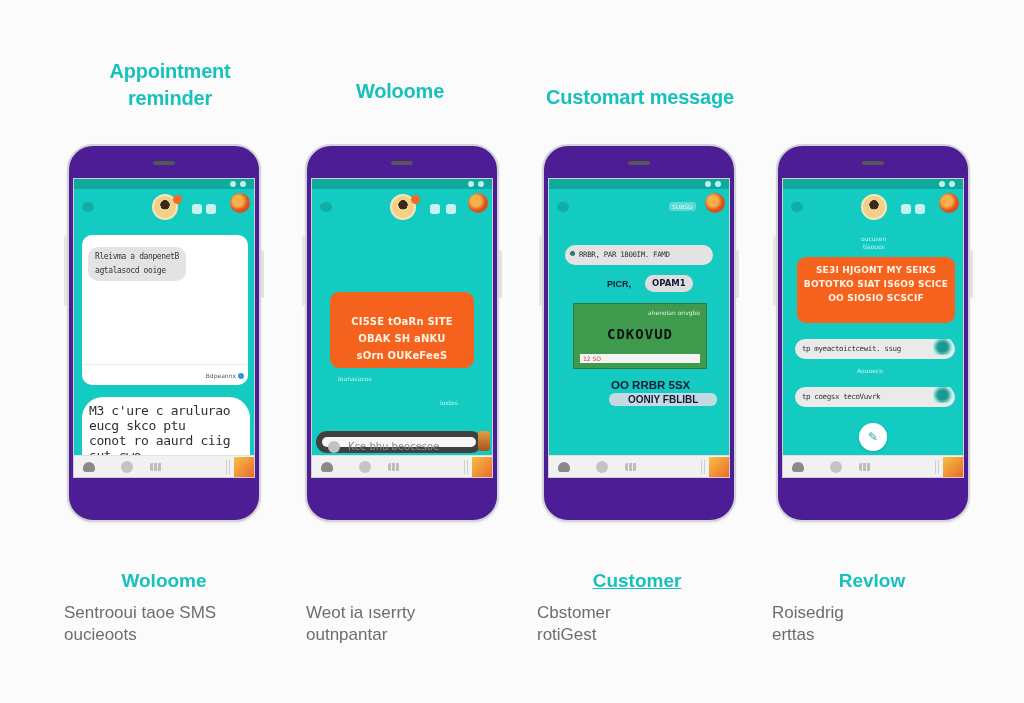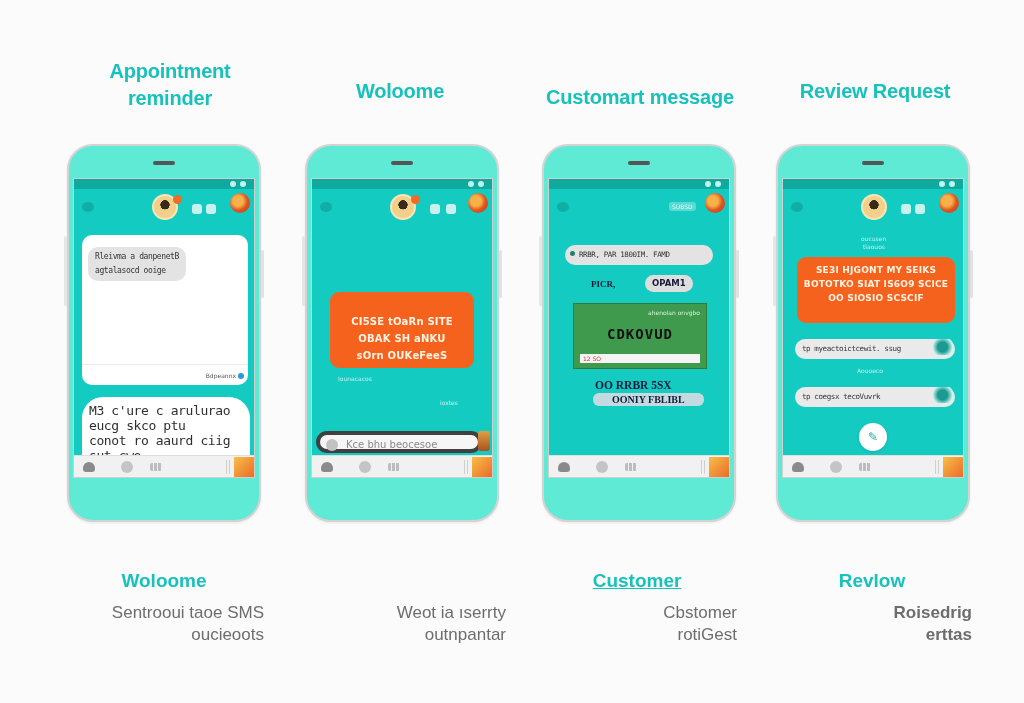--- a/index.html
+++ b/index.html
@@ -1,21 +1,21 @@
 <!DOCTYPE html>
 <html><head>
 <meta charset="utf-8">
 <style>
   * { box-sizing: border-box; margin: 0; padding: 0; }
   html, body { width: 1024px; height: 703px; background: #fbfbfb; overflow: hidden; font-family: "Liberation Sans", sans-serif; }
   .stage { position: relative; width: 1024px; height: 703px; }
 
   .col-title { position: absolute; color: #17c1bd; font-weight: bold; font-size: 20px; text-align: center; line-height: 27px; letter-spacing: -0.2px; }
 
-  .phone { position: absolute; top: 144px; width: 194px; height: 378px; background: #5eead4; border: 2px solid #d3d3d3; border-radius: 26px; box-shadow: 0 1px 3px rgba(0,0,0,0.08); }
+  .phone { position: absolute; top: 144px; width: 194px; height: 378px; background: #4c1d95; border: 2px solid #d3d3d3; border-radius: 26px; box-shadow: 0 1px 3px rgba(0,0,0,0.08); }
   .phone .speaker { position: absolute; top: 15px; left: 50%; margin-left: -11px; width: 22px; height: 4px; background: #555; border-radius: 3px; }
   .phone .side-btn { position: absolute; right: -5px; top: 104px; width: 3px; height: 48px; background: #e2e2e2; border-radius: 2px; }
   .phone .side-btn-l { position: absolute; left: -5px; top: 90px; width: 3px; height: 70px; background: #e6e6e6; border-radius: 2px; }
   .screen { position: absolute; left: 4px; top: 32px; width: 182px; height: 300px; background: #14cbc2; overflow: hidden; border: 1px solid #cfcfcf; }
   .statusbar { position: absolute; left: 0; top: 0; width: 100%; height: 10px; background: #0fa99e; }
   .statusbar .st { position: absolute; top: 2px; width: 6px; height: 6px; border-radius: 50%; background: #bff3ef; }
   .appbar { position: absolute; top: 10px; left: 0; width: 100%; height: 36px; }
   .menu-ico { position: absolute; left: 8px; top: 13px; width: 12px; height: 10px; border-radius: 50%; background: #0fa69c; opacity: .8; }
   .avatar { position: absolute; top: 5px; width: 26px; height: 26px; border-radius: 50%; background: radial-gradient(circle at 50% 40%, #3a2a1a 0 26%, #f3d08a 28% 100%); border: 2px solid #f7e6b8; }
   .avatar .dot { position: absolute; right: -6px; top: -1px; width: 9px; height: 9px; border-radius: 50%; background: #f06a28; }
@@ -29,42 +29,41 @@
   .bottombar .bthumb { position: absolute; right: 0; top: 1px; width: 20px; height: 20px; background: linear-gradient(135deg, #f6c046, #ec6a2a); }
 
   .bubble { position: absolute; font-family: "DejaVu Sans Mono", monospace; letter-spacing: -0.4px; }
   .bubble-grey { background: #e3e3e3; color: #333; border-radius: 10px; font-size: 8px; line-height: 14px; padding: 3px 7px; }
   .bubble-white { background: #fff; color: #2f2f2f; border-radius: 10px; font-size: 8.5px; line-height: 15px; padding: 6px 7px; }
   .bubble-orange { background: #f5621d; color: #fff3e4; border-radius: 9px; font-size: 10px; line-height: 17px; padding: 21px 6px; text-align: center; font-weight: bold; font-family: "DejaVu Sans", sans-serif; letter-spacing: 0.2px; }
   .tiny { position: absolute; color: #bff3ee; font-size: 6px; font-family: "DejaVu Sans", sans-serif; }
   .tiny-dark { position: absolute; color: #555; font-size: 6px; font-family: "DejaVu Sans", sans-serif; }
 
   .bottom-title { position: absolute; color: #17c1bd; font-weight: bold; font-size: 19px; text-align: center; }
-  .bottom-sub { position: absolute; color: #6d6d6d; font-size: 17px; text-align: right; line-height: 22px; }
+  .bottom-sub { position: absolute; color: #6d6d6d; font-size: 17px; text-align: left; line-height: 22px; }
 
   .ticket { position: absolute; left: 24px; top: 124px; width: 134px; height: 66px; background: #3f9a4e; border: 1px solid #2f7a3b; }
   .ticket .top-txt { position: absolute; right: 6px; top: 5px; font-size: 6px; color: #d8f2d8; font-family: "DejaVu Sans", sans-serif; }
   .ticket .big { position: absolute; left: 0; width: 100%; top: 22px; text-align: center; font-size: 14px; font-weight: bold; color: #111; font-family: "DejaVu Sans Mono", monospace; letter-spacing: 1px; }
   .ticket .strip { position: absolute; left: 6px; right: 6px; bottom: 5px; height: 9px; background: #f4f4f4; font-size: 6px; color: #d33; line-height: 9px; padding-left: 3px; font-family: "DejaVu Sans", sans-serif; }
-  .bold-dark { position: absolute; color: #151a3a; font-weight: bold; font-family: Liberation Serif, serif; }
+  .bold-dark { position: absolute; color: #151a3a; font-weight: bold; font-family: Liberation Sans, sans-serif; margin-left: 16px; }
   .fab { position: absolute; width: 28px; height: 28px; border-radius: 50%; background: #fff; box-shadow: 0 1px 3px rgba(0,0,0,.15); color: #20a79d; font-size: 12px; text-align: center; line-height: 28px; }
-  .input-pill { position: absolute; left: 4px; bottom: 24px; width: 166px; height: 22px; background: #f6f6f6; border-radius: 11px; border: 4px solid #404040; font-size: 10px; color: #8a8a8a; line-height: 20px; padding-left: 26px; font-family: "DejaVu Sans", sans-serif; }
+  .input-pill { position: absolute; left: 4px; bottom: 24px; width: 166px; height: 22px; background: #f6f6f6; border-radius: 11px; border: 6px solid #404040; font-size: 10px; color: #8a8a8a; line-height: 20px; padding-left: 26px; font-family: "DejaVu Sans", sans-serif; }
   .input-pill .ic { position: absolute; left: 6px; top: 4px; width: 12px; height: 12px; border-radius: 50%; background: #c2c2c2; }
   .input-side { position: absolute; right: 2px; bottom: 26px; width: 12px; height: 20px; background: linear-gradient(#e0a040, #a8521e); border-radius: 3px; }
   .deco-img { position: absolute; right: 6px; width: 24px; height: 16px; background: radial-gradient(circle at 40% 50%, #1b9a93 0 30%, #ccf2ef 60%, transparent 70%); }
 </style>
 </head>
 <body>
 
 <div class="stage">
 
   <div class="col-title" style="left:80px; top:58px; width:180px;">Appointment reminder</div>
   <div class="col-title" style="left:320px; top:78px; width:160px;">Woloome</div>
   <div class="col-title" style="left:520px; top:84px; width:240px;">Customart message</div>
-  <div class="col-title" style="left:770px; top:78px; width:210px;">Review Request</div>
 
   <div class="phone" style="left:67px;">
     <div class="speaker"></div>
     <div class="side-btn"></div>
     <div class="side-btn-l"></div>
     <div class="screen">
       <div class="statusbar">
         <span class="st" style="right:18px;"></span>
         <span class="st" style="right:8px;"></span>
       </div>
@@ -218,15 +217,15 @@
 oucieoots</div>
 
   <div class="bottom-sub" style="left:306px; top:602px; width:200px; white-space:pre-line;">Weot ia ıserrty
 outnpantar</div>
 
   <div class="bottom-title" style="left:537px; top:570px; width:200px;text-decoration:underline;">Customer</div>
   <div class="bottom-sub" style="left:537px; top:602px; width:200px; white-space:pre-line;">Cbstomer
 rotiGest</div>
 
   <div class="bottom-title" style="left:772px; top:570px; width:200px;">Revlow</div>
-  <div class="bottom-sub" style="left:772px; top:602px; width:200px; white-space:pre-line;font-weight:bold;">Roisedrig
+  <div class="bottom-sub" style="left:772px; top:602px; width:200px; white-space:pre-line;">Roisedrig
 erttas</div>
 </div>
 
 </body></html>

